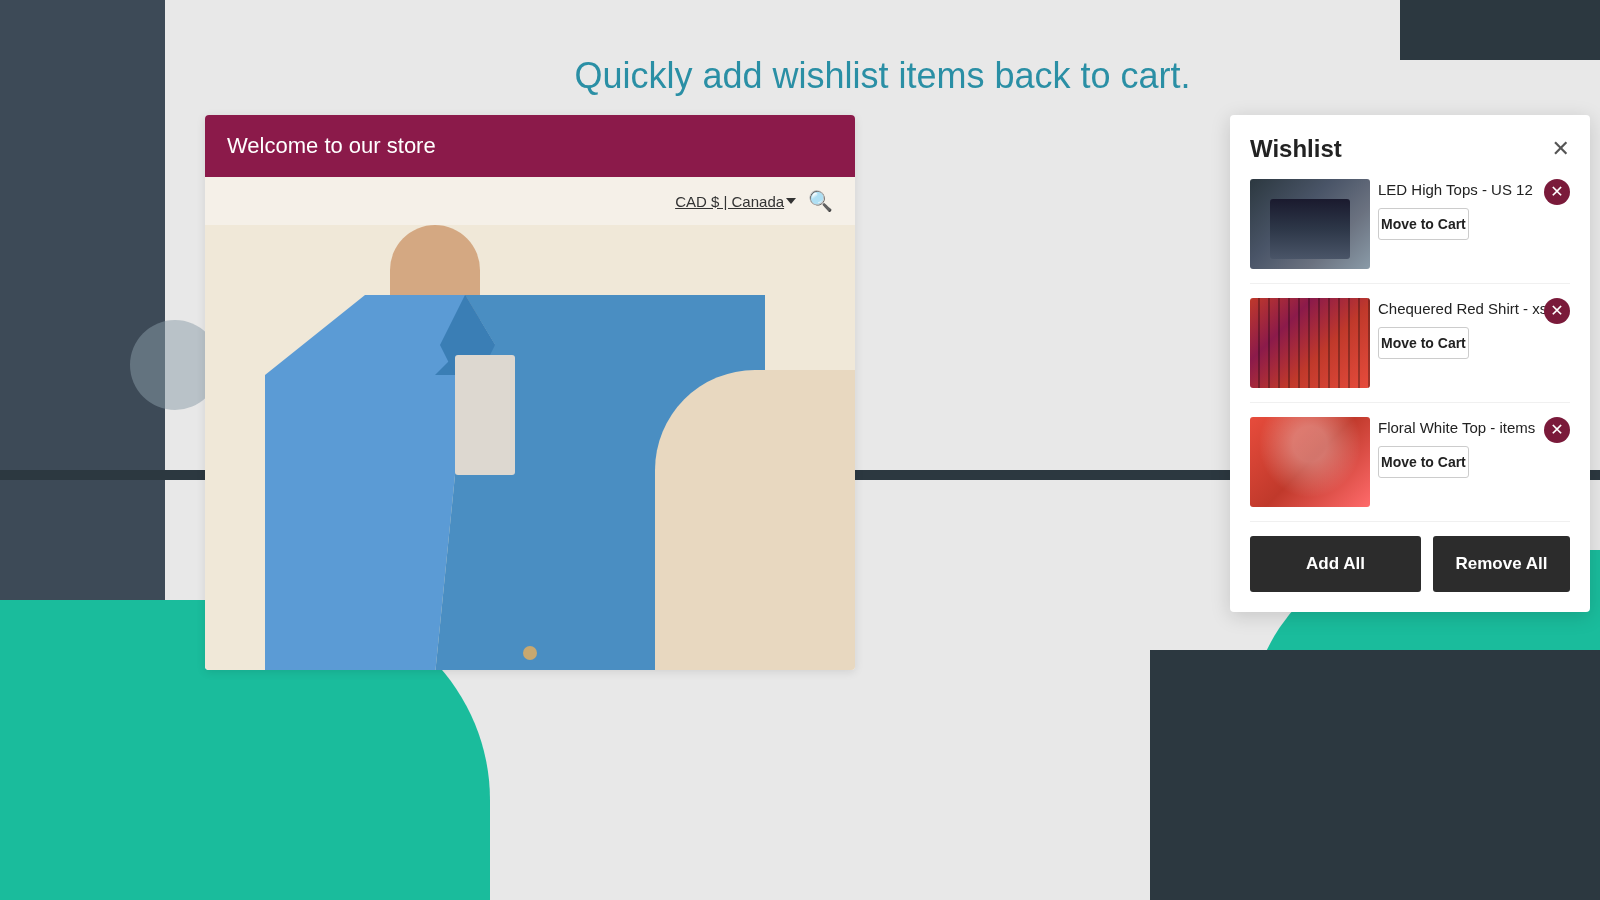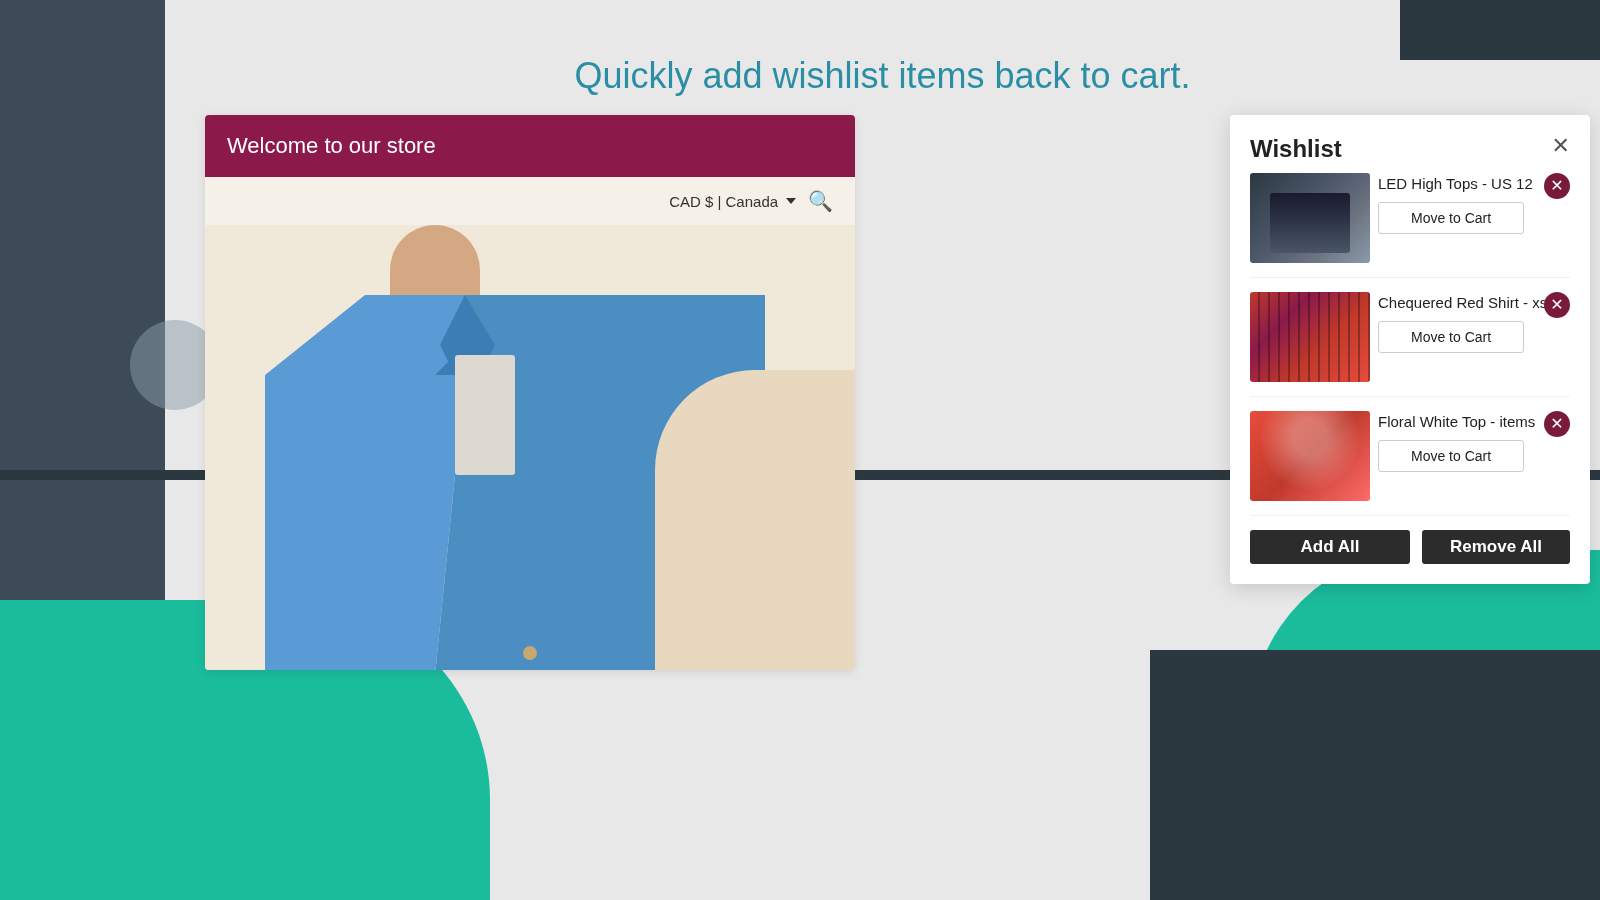--- a/index.html
+++ b/index.html
@@ -138,24 +138,24 @@
       padding: 12px 22px;
       display: flex;
       justify-content: flex-end;
       align-items: center;
       gap: 12px;
     }
 
     .currency-selector {
       display: flex;
       align-items: center;
-      gap: 6px;
       font-size: 15px;
       color: #333;
       cursor: pointer;
+      text-decoration: underline;
     }
 
     .search-icon-btn {
       font-size: 20px;
       color: #333;
       cursor: pointer;
       background: none;
       border: none;
     }
 
@@ -200,22 +200,22 @@
       background: #fff;
       border-radius: 4px;
       box-shadow: 0 4px 20px rgba(0,0,0,0.15);
       padding: 20px;
       z-index: 10;
     }
 
     .wishlist-header {
       display: flex;
       justify-content: space-between;
-      align-items: flex-start;
-      margin-bottom: 10px;
+      align-items: center;
+      margin-bottom: 16px;
     }
 
     .wishlist-title {
       font-size: 24px;
       font-weight: 600;
       color: #222;
     }
 
     .close-btn {
       background: none;
@@ -301,26 +301,27 @@
       font-size: 15px;
       color: #222;
       font-weight: 500;
       line-height: 1.4;
       margin-bottom: 8px;
     }
 
     .move-to-cart-btn {
       background: #fff;
       border: 1px solid #ccc;
-      padding: 7px 32px;
+      padding: 7px 2px;
       font-size: 14px;
       color: #222;
       cursor: pointer;
       border-radius: 3px;
       white-space: nowrap;
+      font-weight: bold;
     }
 
     .remove-btn {
       position: absolute;
       top: 0; right: 0;
       background: #7a1a3a;
       border: none;
       border-radius: 50%;
       width: 26px; height: 26px;
       color: #fff;
@@ -337,21 +338,21 @@
       display: flex;
       gap: 12px;
       margin-top: 10px;
     }
 
     .add-all-btn {
       flex: 1;
       background: #2c2c2c;
       color: #fff;
       border: none;
-      padding: 7px;
+      padding: 18px;
       font-size: 17px;
       font-weight: 600;
       cursor: pointer;
       border-radius: 3px;
     }
 
     .remove-all-btn {
       flex: 1;
       background: #2c2c2c;
       color: #fff;

